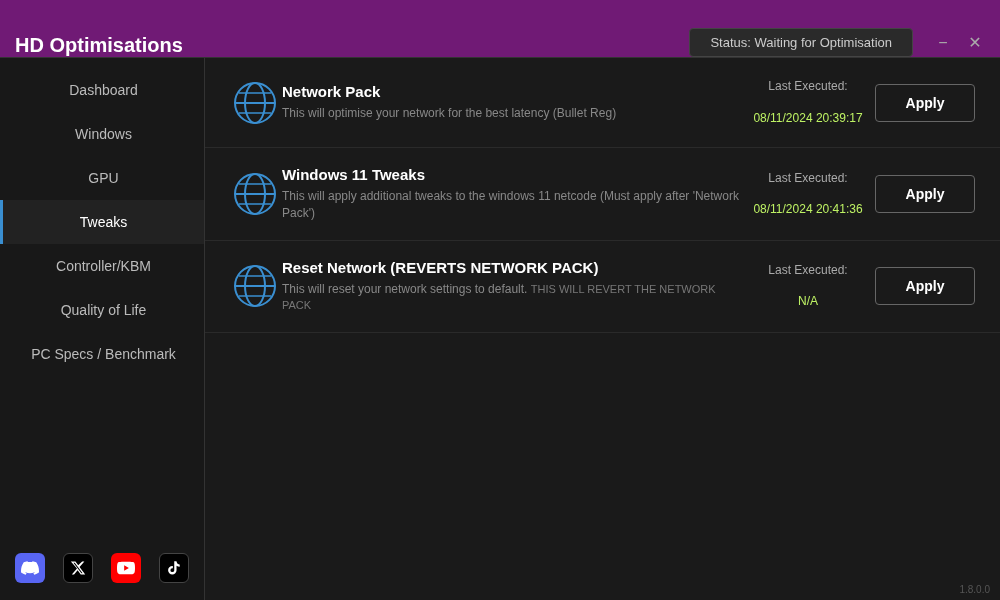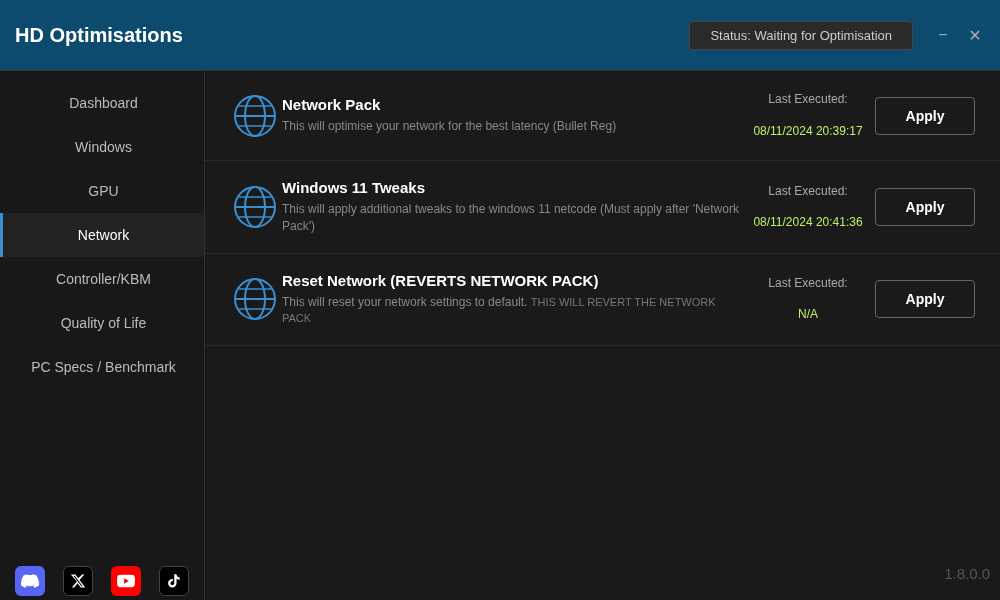--- a/index.html
+++ b/index.html
@@ -8,24 +8,24 @@
       height: 600px;
       background: #1a1a1a;
       color: #e0e0e0;
       font-family: 'Segoe UI', Arial, sans-serif;
       overflow: hidden;
       position: relative;
     }
 
     
     .title-bar {
-      background: #0c4a6e;
-      height: 71px;
-      display: flex;
-      align-items: center;
+      background: #701a75;
+      height: 58px;
+      display: flex;
+      align-items: flex-end;
       justify-content: space-between;
       padding: 0 15px;
       border-bottom: 1px solid #333;
     }
     .app-title {
       font-size: 20px;
       font-weight: bold;
       color: #fff;
     }
     .title-bar-right {
@@ -186,23 +186,23 @@
       font-size: 14px;
       font-weight: bold;
       border-radius: 4px;
       cursor: pointer;
       min-width: 100px;
     }
 
     
     .version-text {
       position: absolute;
-      bottom: 18px;
+      bottom: 5px;
       right: 10px;
-      font-size: 15px;
+      font-size: 10px;
       color: #555;
       text-align: right;
     }
   </style>
 </head>
 <body>
 
 <div class="title-bar">
   <span class="app-title">HD Optimisations</span>
   <div class="title-bar-right">
@@ -221,21 +221,21 @@
       <div class="sidebar-item">
         <span>Dashboard</span>
       </div>
       <div class="sidebar-item">
         <span>Windows</span>
       </div>
       <div class="sidebar-item">
         <span>GPU</span>
       </div>
       <div class="sidebar-item active">
-        <span>Network</span>
+        <span>Tweaks</span>
       </div>
       <div class="sidebar-item">
         <span>Controller/KBM</span>
       </div>
       <div class="sidebar-item">
         <span>Quality of Life</span>
       </div>
       <div class="sidebar-item">
         <span>PC Specs / Benchmark</span>
       </div>

